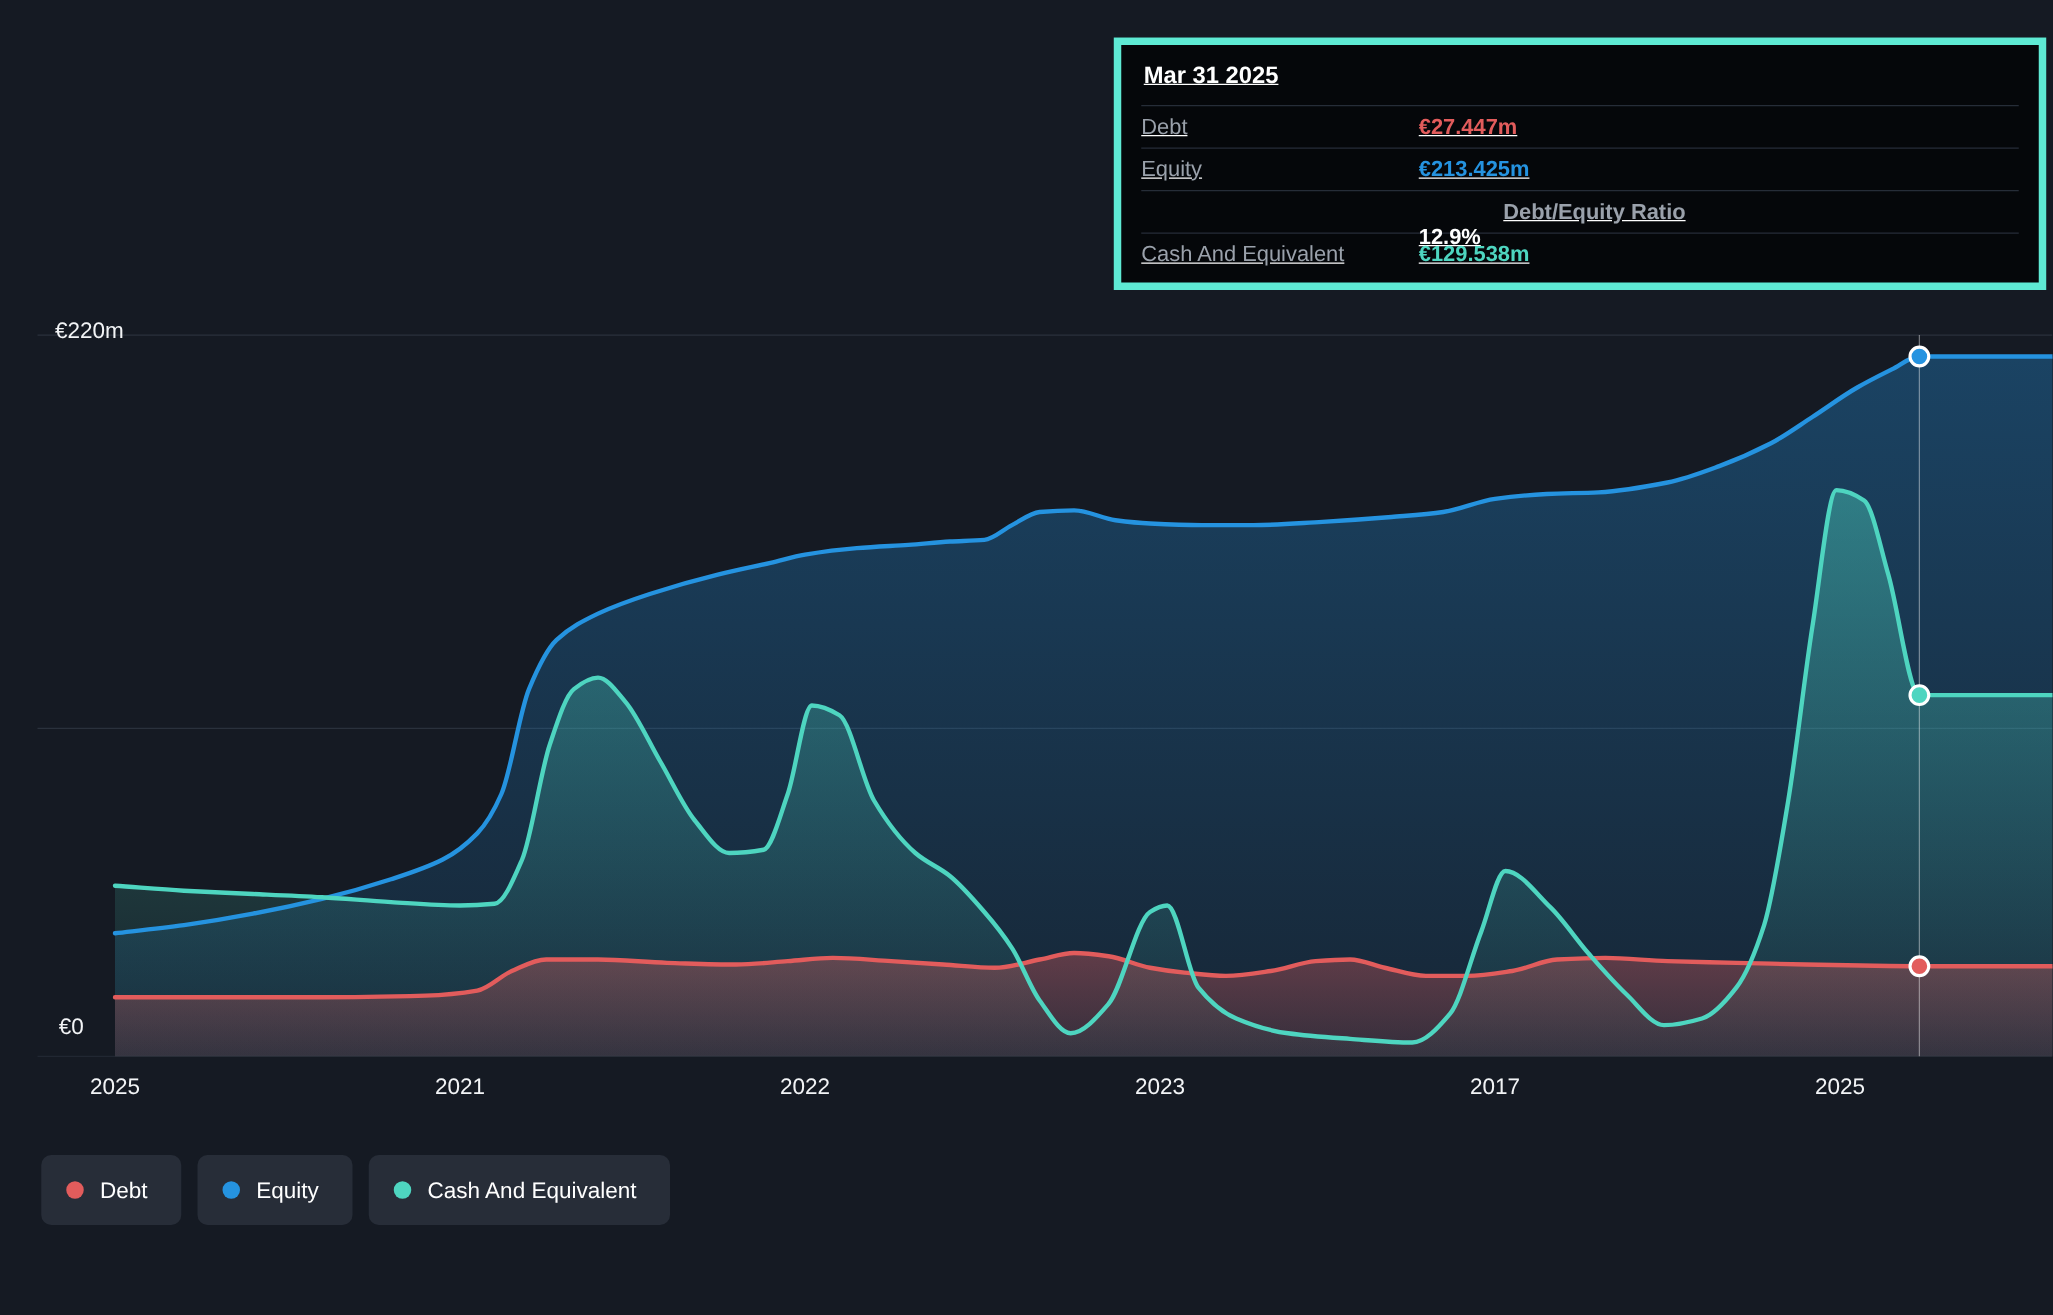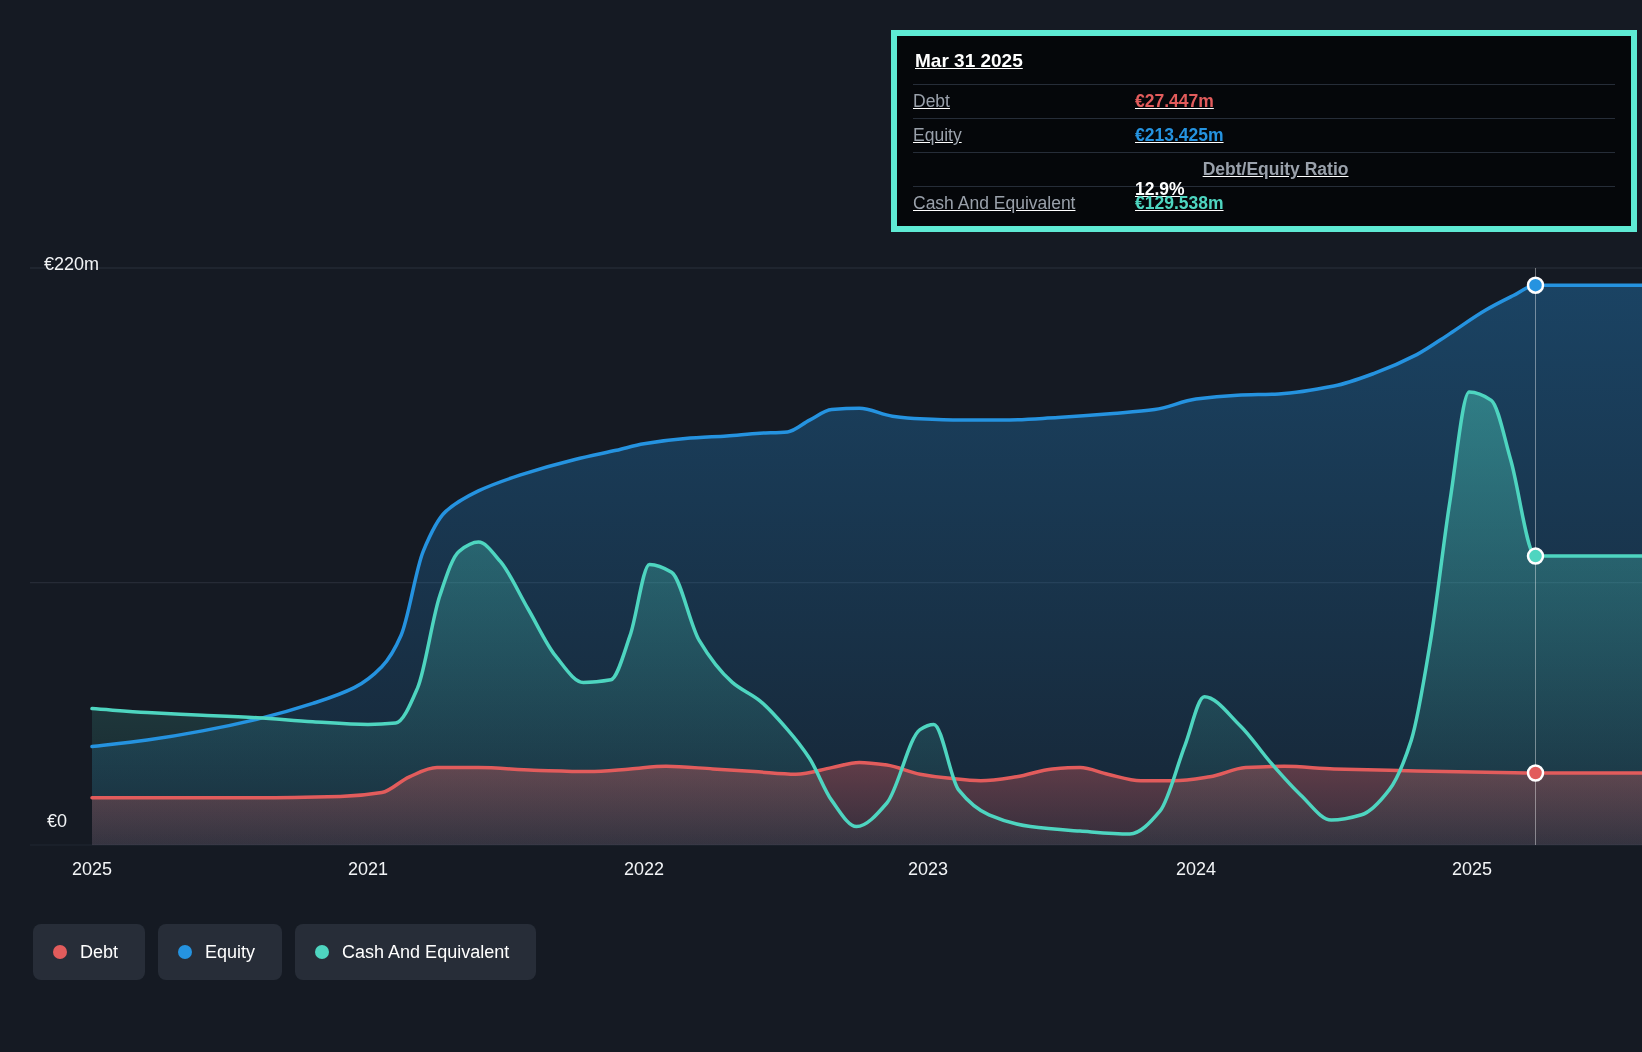--- a/index.html
+++ b/index.html
@@ -83,21 +83,21 @@
     </svg>
 
   <div class="y-label y-top">€220m</div>
   <div class="y-label y-zero">€0</div>
 
   <div>
     <span class="x-tick" style="left:92px">2025</span>
     <span class="x-tick" style="left:368px">2021</span>
     <span class="x-tick" style="left:644px">2022</span>
     <span class="x-tick" style="left:928px">2023</span>
-    <span class="x-tick" style="left:1196px">2024</span>
+    <span class="x-tick" style="left:1196px">2017</span>
     <span class="x-tick" style="left:1472px">2025</span>
   </div>
 
   <div class="tooltip">
     <div class="tt-title">Mar 31 2025</div>
     <div class="tt-row">
       <span class="tt-label">Debt</span>
       <span class="tt-value" style="color: rgb(226, 92, 92);">€27.447m</span>
     </div>
     <div class="tt-row">

